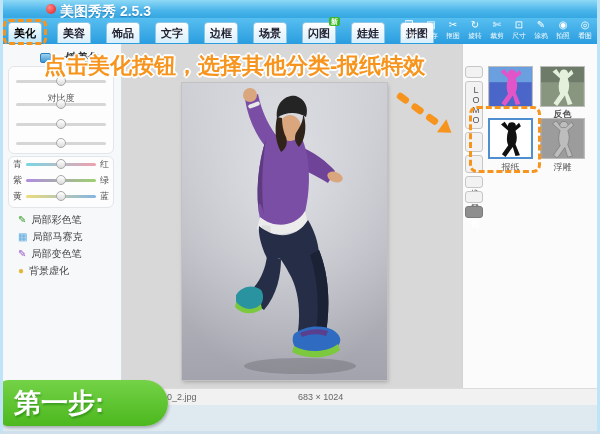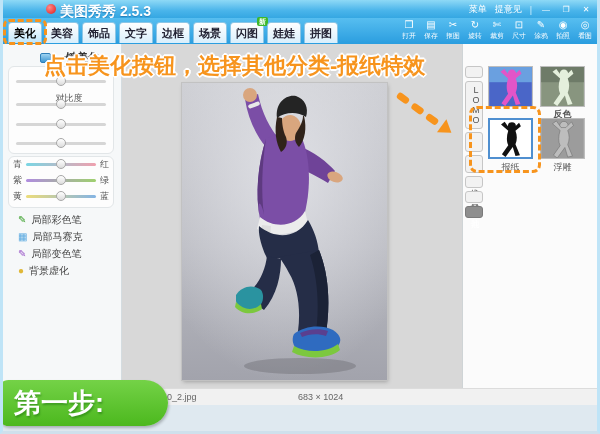--- a/index.html
+++ b/index.html
@@ -16,21 +16,21 @@
   .title-text { left:60px; top:3px; font-size:14px; font-weight:bold; color:#fff;
     text-shadow:0 1px 1px rgba(0,60,120,.4); }
   .tb-right { right:8px; top:3px; display:flex; align-items:center; gap:8px;
     color:#fff; font-size:9px; }
   .winbtn { font-size:8px; color:#fff; width:12px; text-align:center; }
   .tb-sep { color:#cdeefc; }
 
   
   .ribbon { left:0; top:18px; width:600px; height:26px;
     background:linear-gradient(#57bef0,#2a9ddf); }
-  .modtabs { left:8px; top:22px; display:flex; gap:3px; }
+  .modtabs { left:8px; top:22px; display:flex; gap:15px; }
   .modtab { width:34px; height:21px; line-height:20px; text-align:center;
     font-size:11px; font-weight:bold; color:#223;
     background:linear-gradient(#ffffff,#d9effc);
     border:1px solid #8cc6e6; border-bottom:none; border-radius:4px 4px 0 0;
     position:relative; }
   .modtab.active { background:linear-gradient(#ffffff,#bfe6fb); color:#000; }
   .badge { position:absolute; top:-6px; right:-5px; background:#3db82a; color:#fff;
     font-size:7px; line-height:9px; padding:0 2px; border-radius:2px; font-weight:bold; }
   .toolbar { right:4px; top:19px; display:flex; }
   .toolbtn { width:22px; text-align:center; color:#fff; }
@@ -121,28 +121,20 @@
     border-bottom:3px solid #cfe0ec; }
 </style>
 </head>
 <body>
 
 <div class="screen">
 
   <div class="abs titlebar"></div>
   <div class="abs logo"></div>
   <div class="abs title-text">美图秀秀 2.5.3</div>
-  <div class="abs tb-right">
-    <span>菜单</span>
-    <span>提意见</span>
-    <span class="tb-sep">|</span>
-    <span class="winbtn">—</span>
-    <span class="winbtn">❐</span>
-    <span class="winbtn">✕</span>
-  </div>
 
   <div class="abs ribbon"></div>
   <div class="abs modtabs">
     <div class="modtab active">美化</div>
     <div class="modtab">美容</div>
     <div class="modtab">饰品</div>
     <div class="modtab">文字</div>
     <div class="modtab">边框</div>
     <div class="modtab">场景</div>
     <div class="modtab"><span>闪图</span><span class="badge">新</span></div>
@@ -192,21 +184,21 @@
   <div class="abs onekey">
     <span class="onekey-icon"></span>
     <span>一键美化</span>
   </div>
   <div class="abs groupbox g1"></div>
   <div class="abs" style="left:16px;top:80px;width:90px;">
       <div class="track">
         <div class="thumbk"></div>
       </div>
     </div>
-  <div class="abs sliderlbl" style="left:16px;top:92px;">对比度</div>
+  <div class="abs sliderlbl" style="left:8px;top:92px;">对比度</div>
   <div class="abs" style="left:16px;top:103px;width:90px;">
       <div class="track">
         <div class="thumbk"></div>
       </div>
     </div>
   <div class="abs" style="left:16px;top:123px;width:90px;">
       <div class="track">
         <div class="thumbk"></div>
       </div>
     </div>

